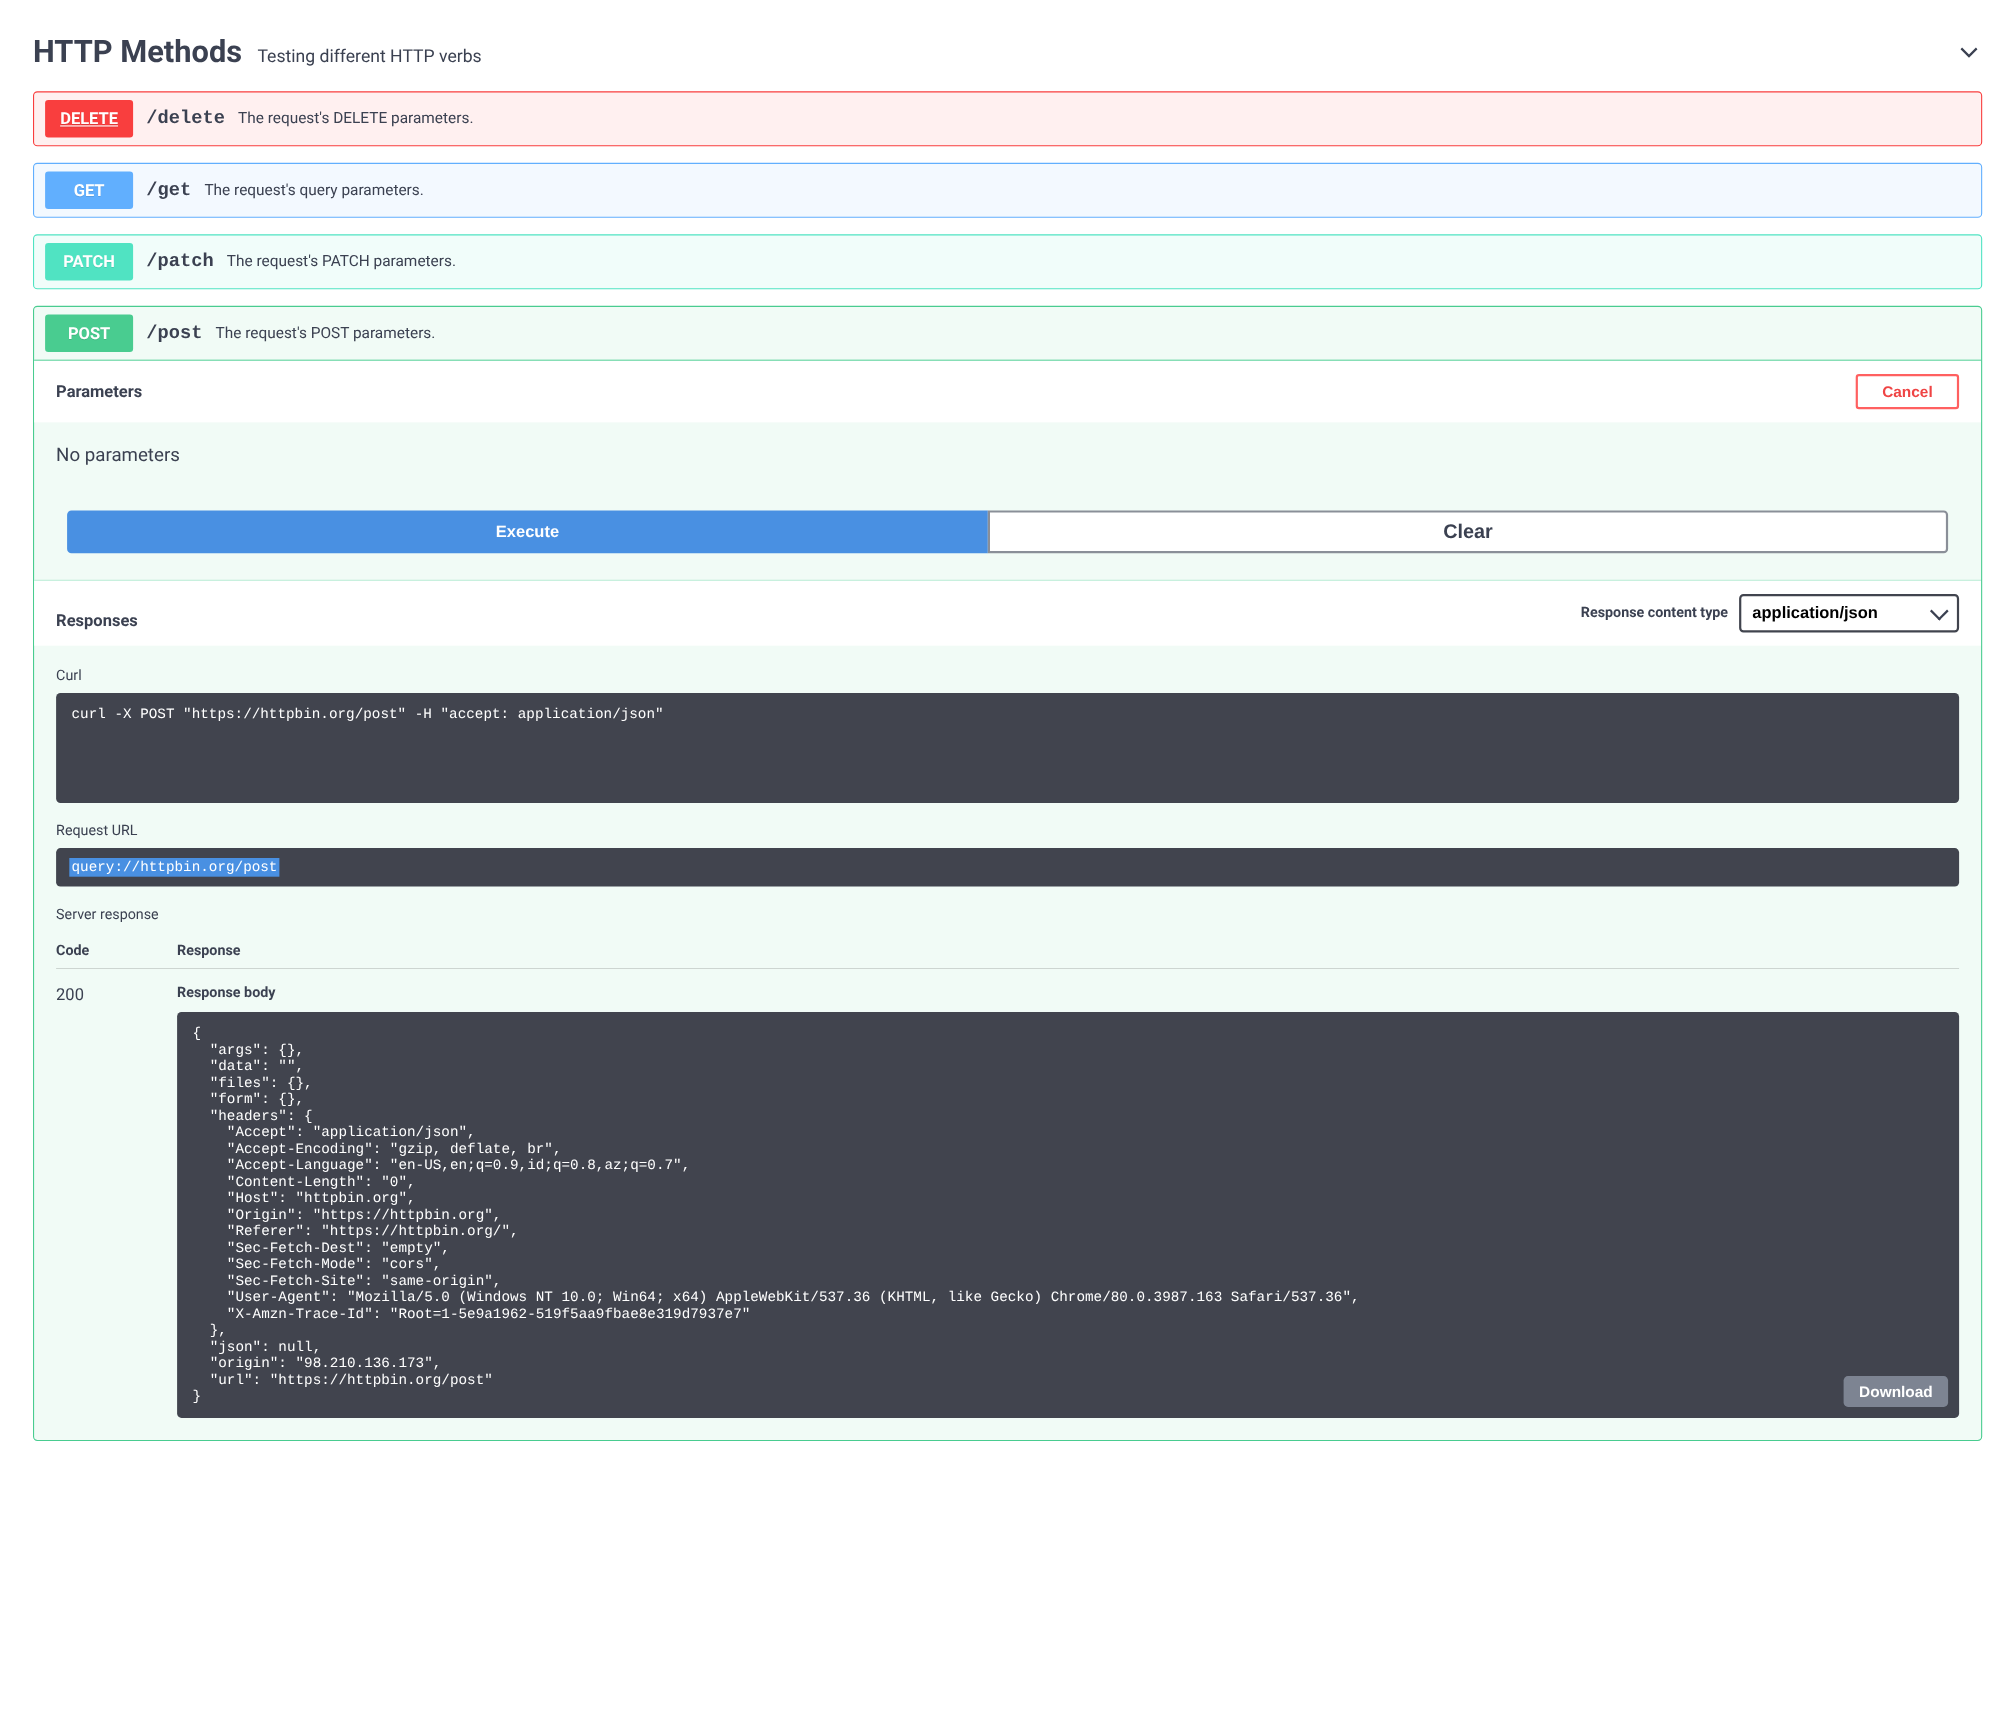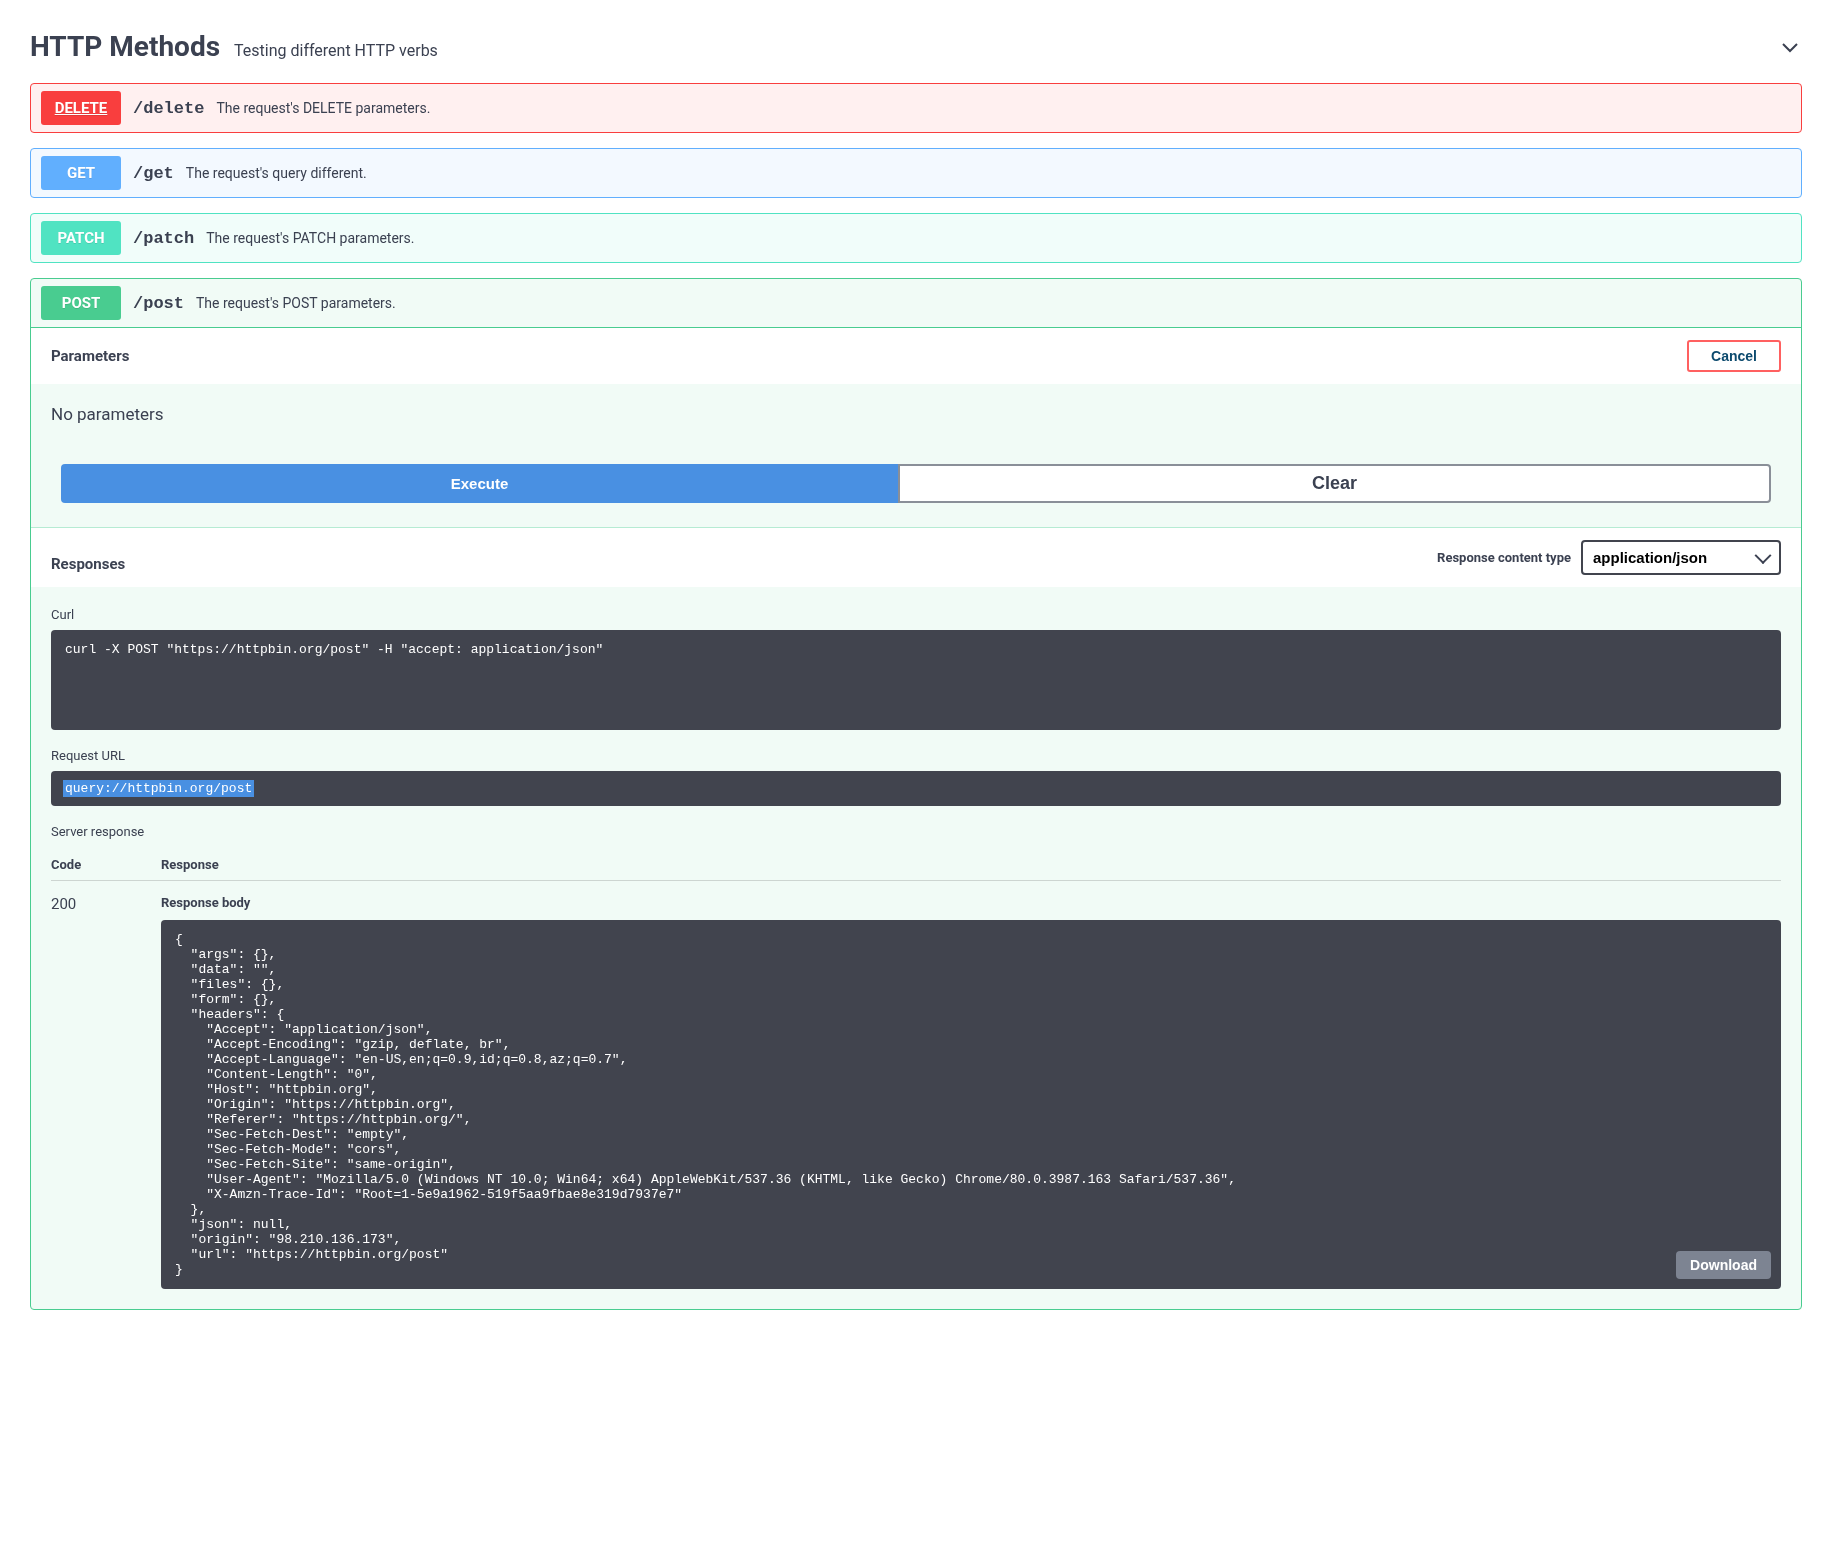--- a/index.html
+++ b/index.html
@@ -91,21 +91,21 @@
     padding: 12px 20px;
   }
   .params-header h4 {
     font-size: 15px;
     font-weight: 700;
     color: #3b4151;
   }
   .cancel-btn {
     border: 2px solid #ff6060;
     background: transparent;
-    color: #0c4a6e;
+    color: #ef4444;
     font-weight: 700;
     font-size: 14px;
     padding: 6px 22px;
     border-radius: 3px;
     cursor: pointer;
   }
   .no-params {
     padding: 20px 20px 40px 20px;
     font-size: 17px;
     color: #3b4151;
@@ -281,21 +281,21 @@
     <span class="method method-delete">DELETE</span>
     <span class="path">/delete</span>
     <span class="summary-desc">The request's DELETE parameters.</span>
   </div>
 </div>
 
 <div class="opblock opblock-get">
   <div class="opblock-summary">
     <span class="method method-get">GET</span>
     <span class="path">/get</span>
-    <span class="summary-desc">The request's query different.</span>
+    <span class="summary-desc">The request's query parameters.</span>
   </div>
 </div>
 
 <div class="opblock opblock-patch">
   <div class="opblock-summary">
     <span class="method method-patch">PATCH</span>
     <span class="path">/patch</span>
     <span class="summary-desc">The request's PATCH parameters.</span>
   </div>
 </div>

